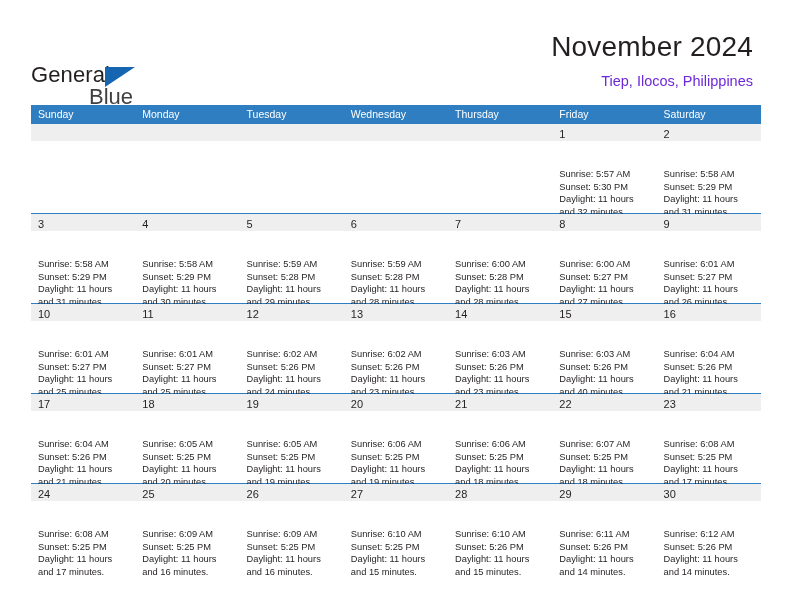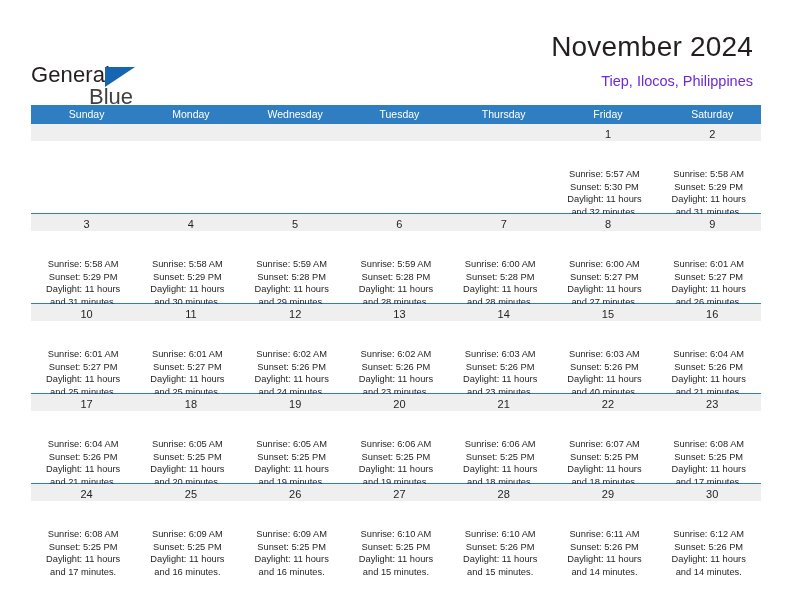--- a/index.html
+++ b/index.html
@@ -87,21 +87,20 @@
     line-height: 20px;
     margin-top: 7px;
   }
 
   
   .calendar {
     position: absolute;
     left: 31px;
     top: 105px;
     width: 730px;
-    text-align: center;
   }
 
   .weekdays {
     display: flex;
     background: #2f7ec1;
     height: 19px;
   }
   .weekday {
     width: 104.28px;
     box-sizing: border-box;
@@ -169,22 +168,22 @@
       <div class="cal-subtitle">Tiep, Ilocos, Philippines</div>
     </div>
 
   </div>
 
   <div class="calendar">
 
     <div class="weekdays">
       <div class="weekday">Sunday</div>
       <div class="weekday">Monday</div>
+      <div class="weekday">Tuesday</div>
       <div class="weekday">Wednesday</div>
-      <div class="weekday">Tuesday</div>
       <div class="weekday">Thursday</div>
       <div class="weekday">Friday</div>
       <div class="weekday">Saturday</div>
     </div>
 
     <div id="weeks-container">
         <div class="week first">
           <div class="daycell empty">
             <div class="daynum-band"><span class="daynum"></span></div>
           </div>

